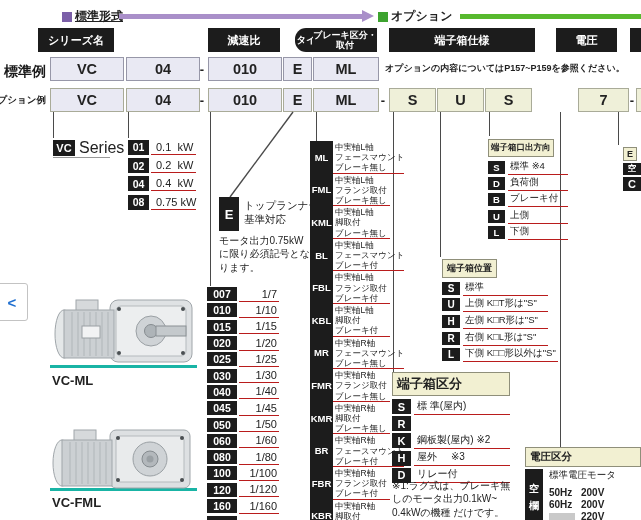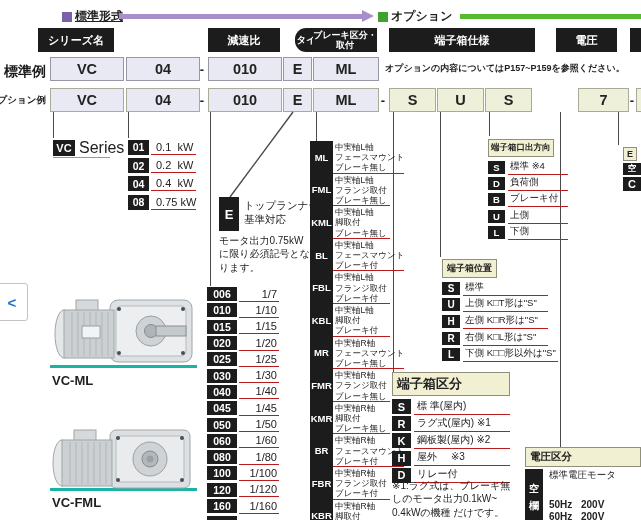--- a/index.html
+++ b/index.html
@@ -69,21 +69,21 @@
   .tcls-row .bdg{width:19px;height:15px;font-size:11px;}
   .tcls-row .txt{flex:1;font-size:10px;padding:0 2px 1px 3px;}
   .note{position:absolute;font-size:10px;line-height:1.33;white-space:pre;color:#222;}
   
   .volt{position:absolute;left:525px;top:447px;width:116px;}
   .volt .thead{display:block;font-size:10.5px;padding:2px 4px;box-sizing:border-box;}
   .volt-body{display:flex;margin-top:2px;}
   .volt-badge{width:18px;height:56px;background:#1c1c1c;color:#fff;font-weight:bold;font-size:10px;
               display:flex;flex-direction:column;align-items:center;justify-content:center;gap:3px;flex:none;}
   .volt-content{margin-left:6px;}
-  .volt-colhead{font-size:9.5px;color:#222;white-space:nowrap;margin-bottom:17px;}
+  .volt-colhead{font-size:9.5px;color:#222;white-space:nowrap;margin-bottom:5px;}
   .volt-row{display:flex;font-size:10px;font-weight:bold;color:#222;line-height:12px;white-space:pre;}
   .volt-row .freq{width:32px;}
   .swatch{width:26px;height:8px;background:#c9c9c9;margin:2px 6px 0 0;}
   
   .ppart .thead{font-size:9px;padding:1px 3px;}
   
   .tealline{position:absolute;height:3px;background:#19b4a5;}
   .prodname{position:absolute;font-weight:bold;font-size:13px;color:#222;}
   
   .backbtn{position:absolute;left:-4px;top:283px;width:30px;height:36px;background:#fff;
@@ -176,21 +176,21 @@
     </div>
       <div class="row out-row">
       <span class="bdg">08</span>
       <span class="txt">0.75 kW</span>
     </div>
     </div>
 
   <div class="ratio-table">
 
   <div class="row ratio-row">
-      <span class="bdg">006</span>
+      <span class="bdg">007</span>
       <span class="txt">1/7</span>
     </div>
       <div class="row ratio-row">
       <span class="bdg">010</span>
       <span class="txt">1/10</span>
     </div>
       <div class="row ratio-row">
       <span class="bdg">015</span>
       <span class="txt">1/15</span>
     </div>
@@ -381,21 +381,20 @@
   <div class="tcls">
     <div class="thead">端子箱区分</div>
     <div class="t-rows" style="margin-top:2px;">
 
     <div class="row tcls-row">
         <span class="bdg">S</span>
         <span class="txt">標 準(屋内)</span>
       </div>
         <div class="row tcls-row">
         <span class="bdg">R</span>
-        <span class="txt">ラグ式(屋内) ※1</span>
       </div>
         <div class="row tcls-row">
         <span class="bdg">K</span>
         <span class="txt">鋼板製(屋内) ※2</span>
       </div>
         <div class="row tcls-row">
         <span class="bdg">H</span>
         <span class="txt">屋外     ※3</span>
       </div>
         <div class="row tcls-row">

